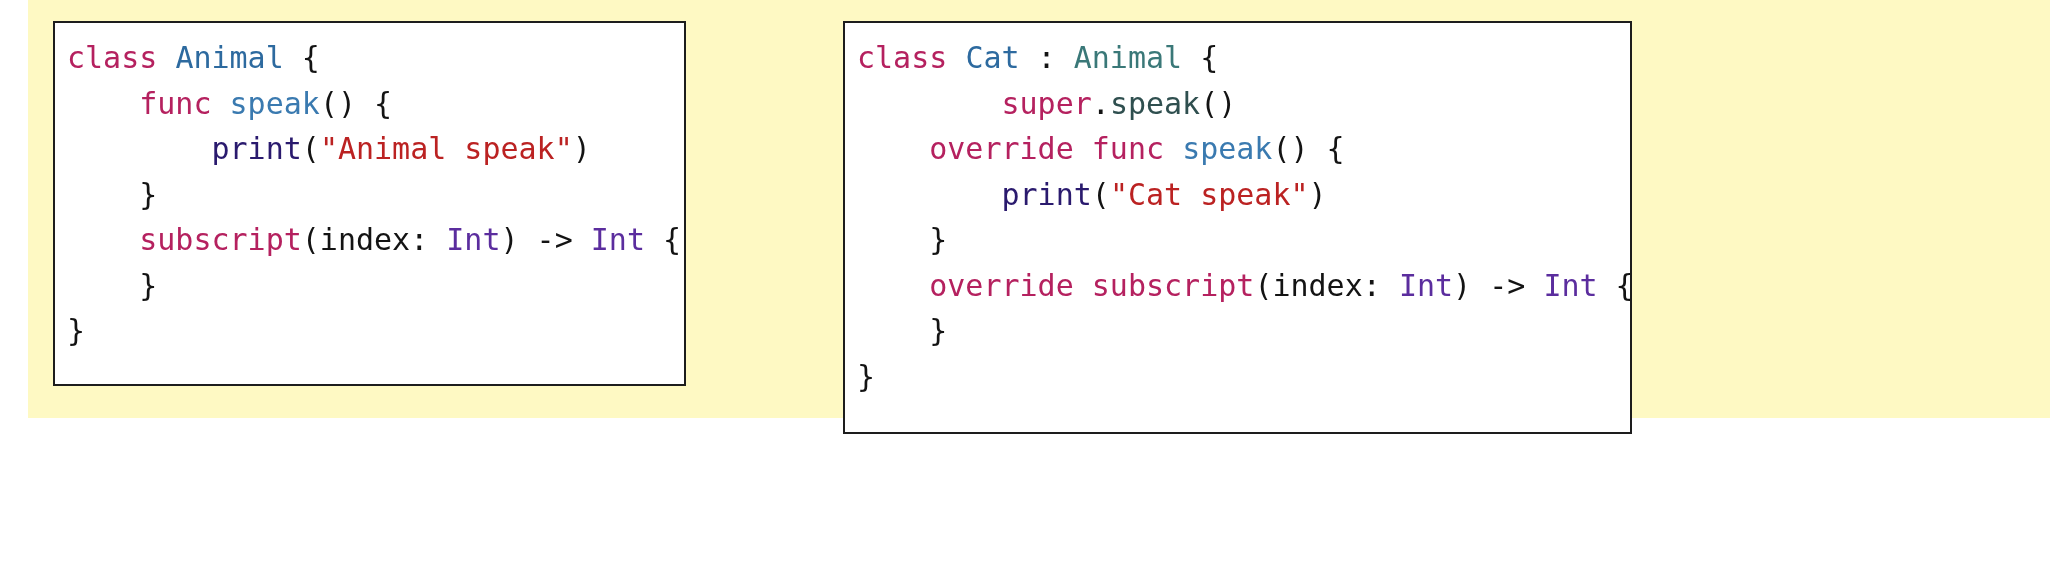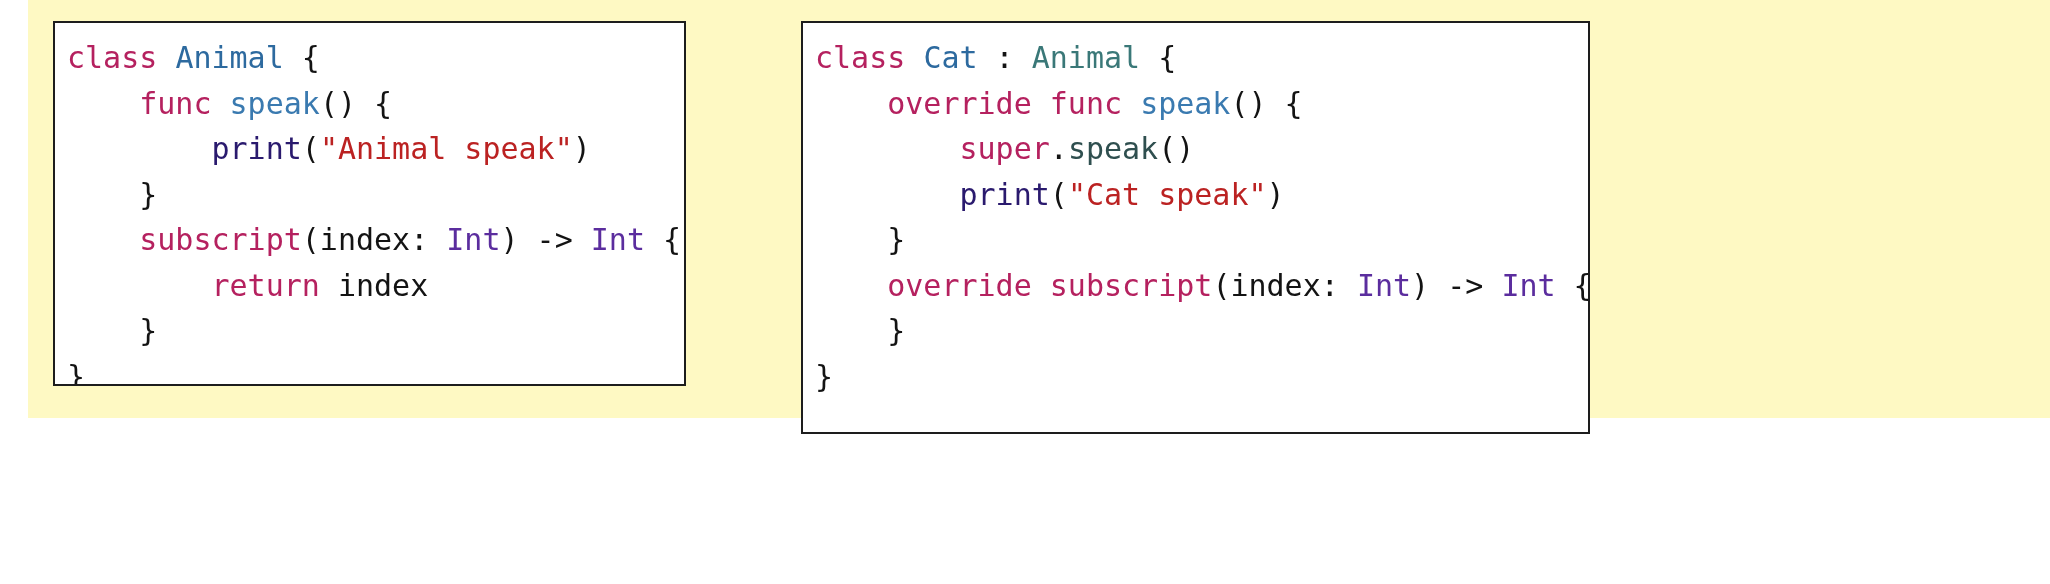--- a/index.html
+++ b/index.html
@@ -31,21 +31,21 @@
   }
 
   #panel-animal {
     left: 25px;
     top: 21px;
     width: 633px;
     height: 365px;
   }
 
   #panel-cat {
-    left: 773px;
+    left: 815px;
     top: 21px;
     width: 789px;
     height: 413px;
   }
 
   .code-body {
     padding: 12px 0 10px 0;
   }
 
   .code-line {
@@ -76,31 +76,30 @@
 
 <div id="stage">
 
   <div class="code-panel" id="panel-animal">
     <div class="code-body">
         <div class="code-line"><span class="tok-keyword">class</span><span class="tok-plain"> </span><span class="tok-type">Animal</span><span class="tok-plain"> {</span></div>
         <div class="code-line"><span class="tok-plain">    </span><span class="tok-keyword">func</span><span class="tok-plain"> </span><span class="tok-funcname">speak</span><span class="tok-plain">() {</span></div>
         <div class="code-line"><span class="tok-plain">        </span><span class="tok-print">print</span><span class="tok-plain">(</span><span class="tok-string">"Animal speak"</span><span class="tok-plain">)</span></div>
         <div class="code-line"><span class="tok-plain">    }</span></div>
         <div class="code-line"><span class="tok-plain">    </span><span class="tok-keyword">subscript</span><span class="tok-plain">(index: </span><span class="tok-builtin">Int</span><span class="tok-plain">) -&gt; </span><span class="tok-builtin">Int</span><span class="tok-plain"> {</span></div>
-        <div class="code-line"><span class="tok-plain">        </span><span class="tok-keyword">return</span><span class="tok-plain"> index</span></div>
         <div class="code-line"><span class="tok-plain">    }</span></div>
         <div class="code-line"><span class="tok-plain">}</span></div>
       </div>
   </div>
 
   <div class="code-panel" id="panel-cat">
     <div class="code-body">
         <div class="code-line"><span class="tok-keyword">class</span><span class="tok-plain"> </span><span class="tok-type">Cat</span><span class="tok-plain"> : </span><span class="tok-supertype">Animal</span><span class="tok-plain"> {</span></div>
+        <div class="code-line"><span class="tok-plain">        </span><span class="tok-keyword">super</span><span class="tok-plain">.</span><span class="tok-call">speak</span><span class="tok-plain">()</span></div>
         <div class="code-line"><span class="tok-plain">    </span><span class="tok-keyword">override</span><span class="tok-plain"> </span><span class="tok-keyword">func</span><span class="tok-plain"> </span><span class="tok-funcname">speak</span><span class="tok-plain">() {</span></div>
-        <div class="code-line"><span class="tok-plain">        </span><span class="tok-keyword">super</span><span class="tok-plain">.</span><span class="tok-call">speak</span><span class="tok-plain">()</span></div>
         <div class="code-line"><span class="tok-plain">        </span><span class="tok-print">print</span><span class="tok-plain">(</span><span class="tok-string">"Cat speak"</span><span class="tok-plain">)</span></div>
         <div class="code-line"><span class="tok-plain">    }</span></div>
         <div class="code-line"><span class="tok-plain">    </span><span class="tok-keyword">override</span><span class="tok-plain"> </span><span class="tok-keyword">subscript</span><span class="tok-plain">(index: </span><span class="tok-builtin">Int</span><span class="tok-plain">) -&gt; </span><span class="tok-builtin">Int</span><span class="tok-plain"> {</span></div>
         <div class="code-line"><span class="tok-plain">    }</span></div>
         <div class="code-line"><span class="tok-plain">}</span></div>
       </div>
   </div>
 
 </div>
 

